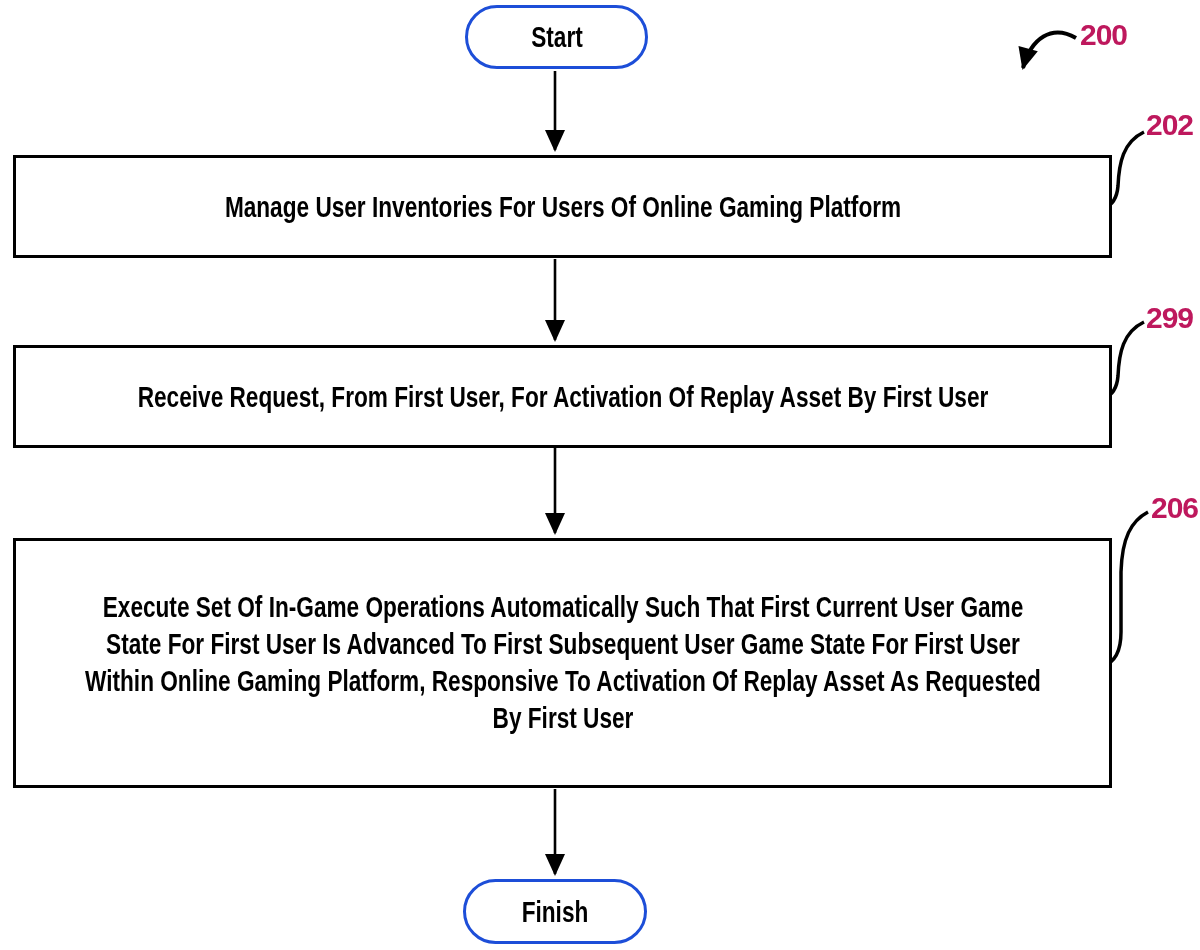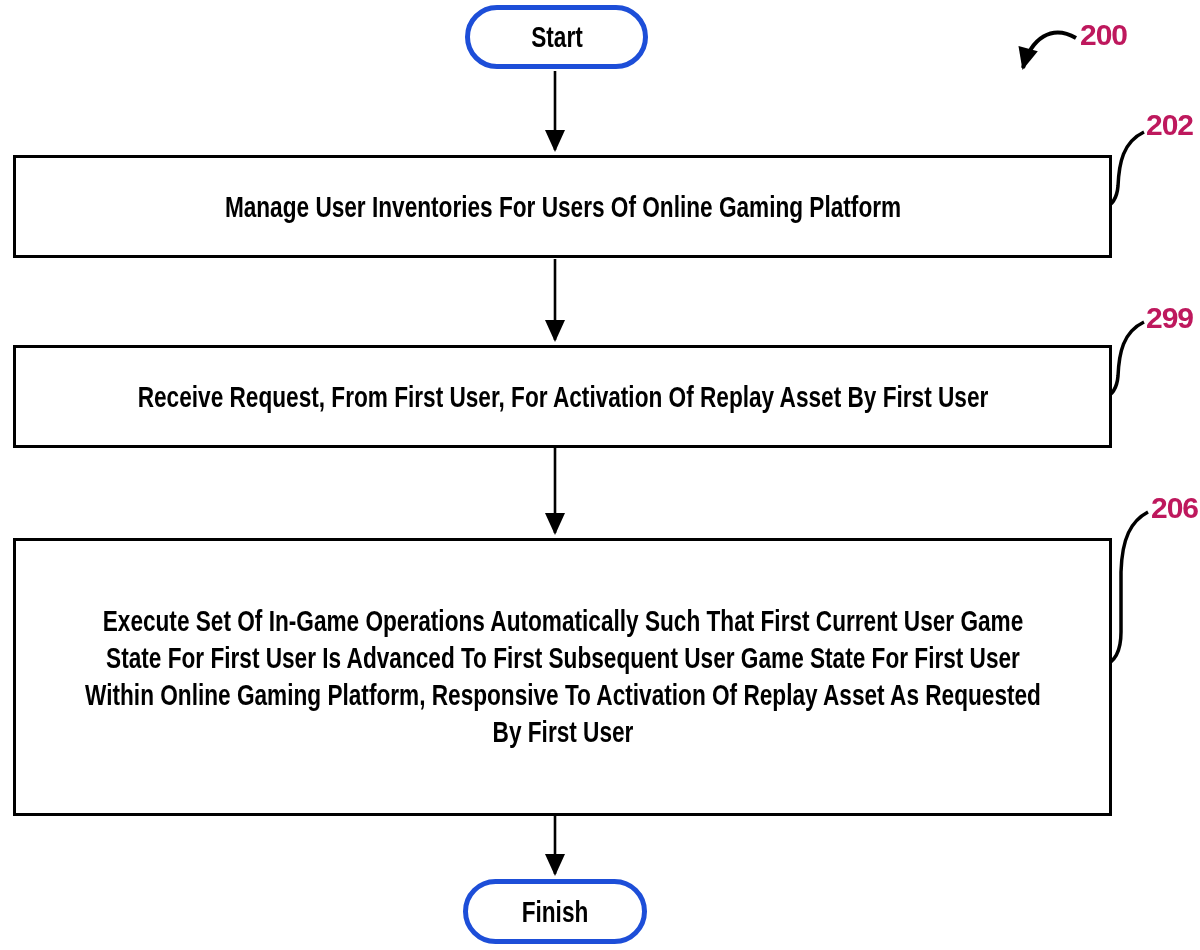--- a/index.html
+++ b/index.html
@@ -26,21 +26,21 @@
     fill: none;
     stroke: #000000;
   }
   svg.overlay path.arrow   { stroke-width: 2.6; }
   svg.overlay path.leader  { stroke-width: 3.5; }
   svg.overlay path.swoosh  { stroke-width: 4; }
 
   .terminal {
     position: absolute;
     box-sizing: border-box;
-    border: 5px solid #1d4ed8;
+    border: 3px solid #1d4ed8;
     border-radius: 34px;
     background: #ffffff;
   }
   .process {
     position: absolute;
     box-sizing: border-box;
     left: 13px;
     width: 1099px;
     border: 3px solid #000000;
     background: #ffffff;
@@ -97,21 +97,21 @@
   <div class="process" style="top:155px; height:103px;">
     <span class="blocktext">Manage User Inventories For Users Of Online Gaming Platform</span>
   </div>
   <div class="ref" style="left:1146px; top:108px;">202</div>
 
   <div class="process" style="top:345px; height:103px;">
     <span class="blocktext">Receive Request, From First User, For Activation Of Replay Asset By First User</span>
   </div>
   <div class="ref" style="left:1146px; top:301px;">299</div>
 
-  <div class="process" style="top:538px; height:278px;">
+  <div class="process" style="top:538px; height:250px;">
     <span class="blocktext">Execute Set Of In-Game Operations Automatically Such That First Current User Game
 State For First User Is Advanced To First Subsequent User Game State For First User
 Within Online Gaming Platform, Responsive To Activation Of Replay Asset As Requested
 By First User</span>
   </div>
   <div class="ref" style="left:1151px; top:491px;">206</div>
 
   <div class="ref" style="left:1080px; top:18px;">200</div>
 
   <div class="terminal" style="left:463px; top:879px; width:184px; height:65px;">

